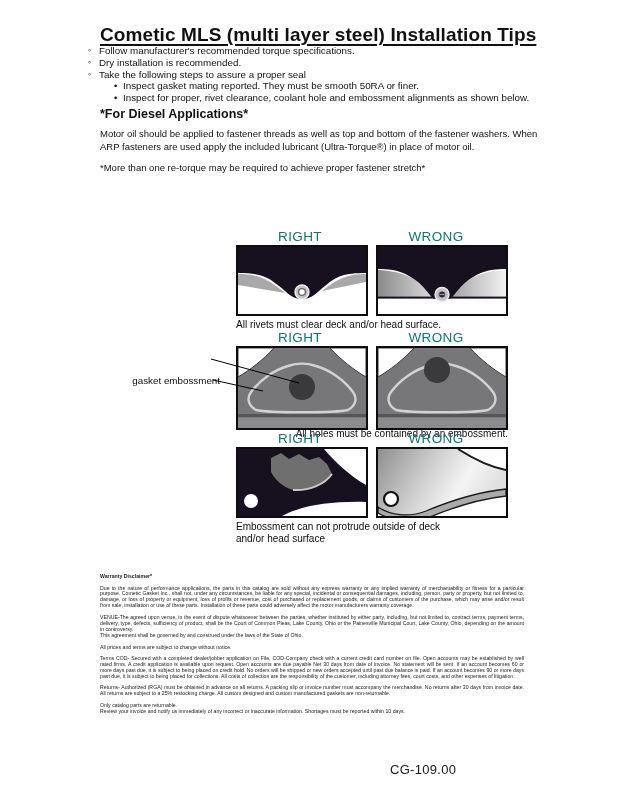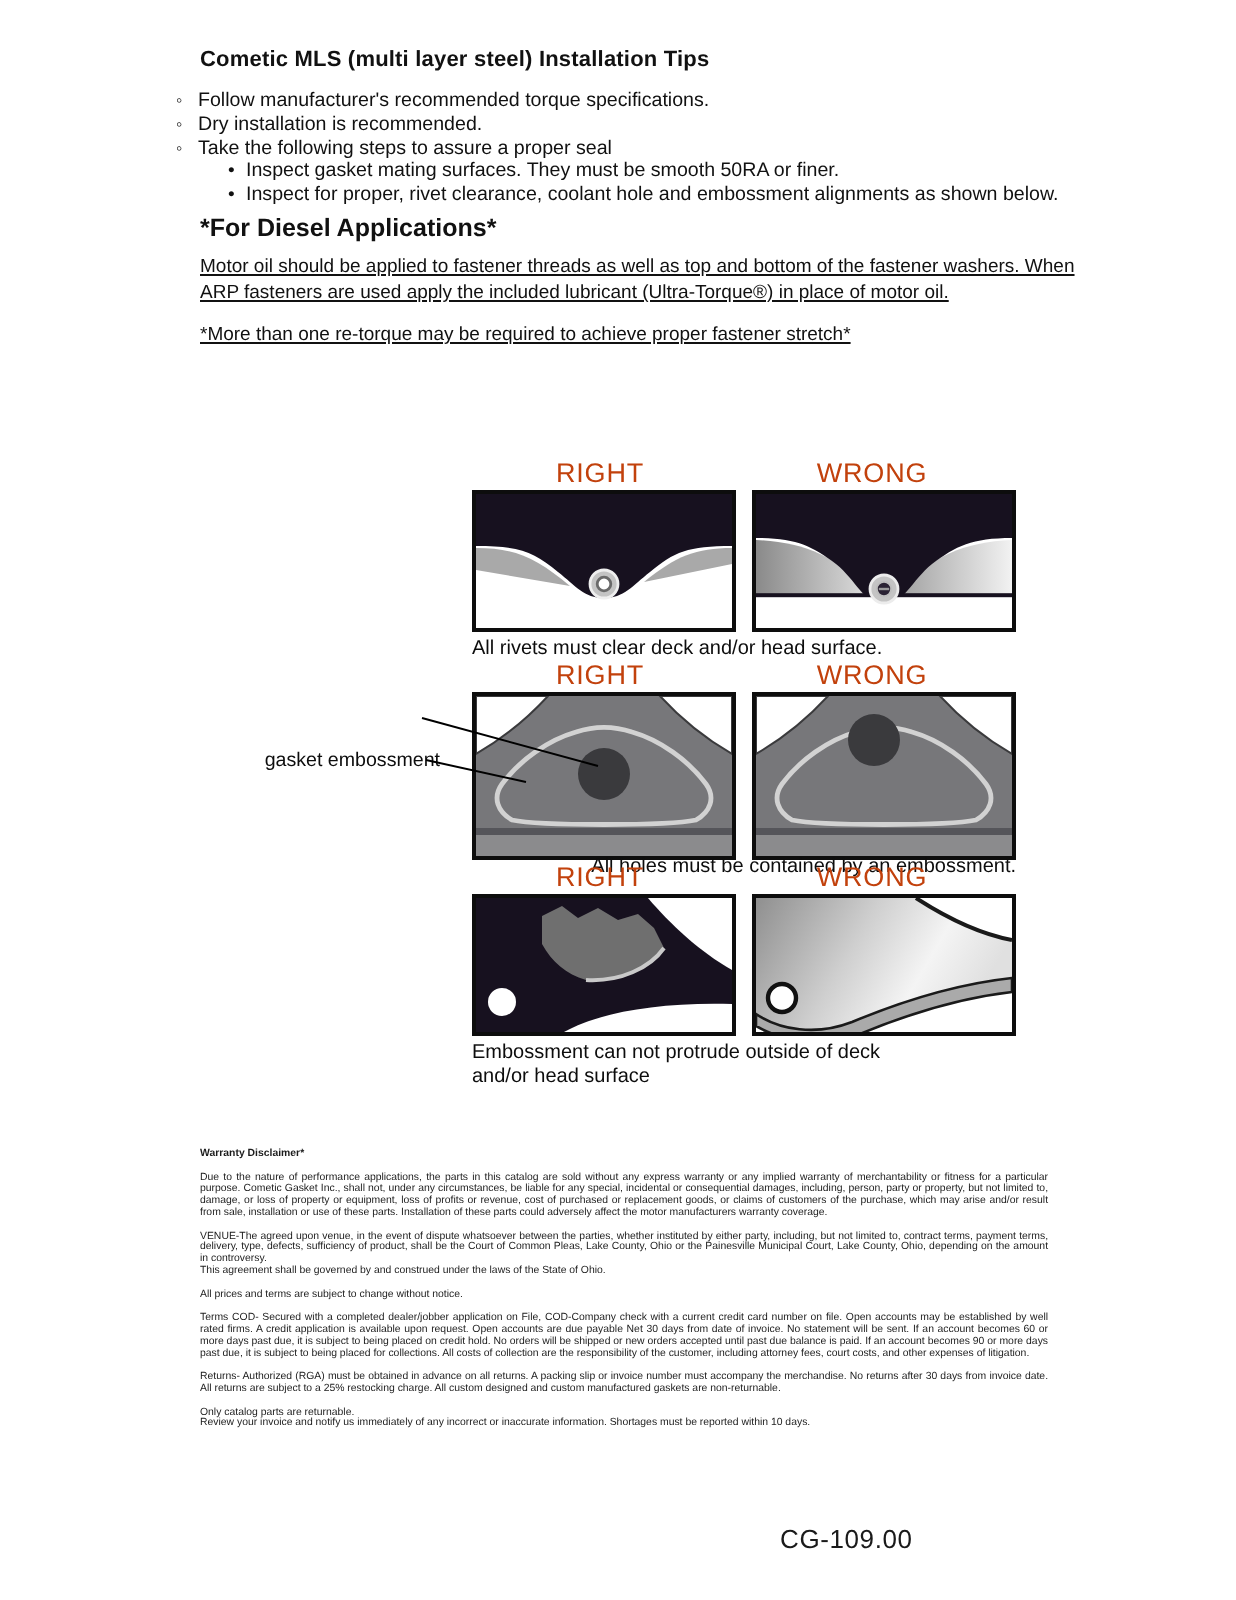--- a/index.html
+++ b/index.html
@@ -1,38 +1,38 @@
 <!DOCTYPE html>
 <html><head>
 <meta charset="utf-8">
 <style>
   html,body{margin:0;padding:0;background:#ffffff;}
   body{width:618px;height:800px;position:relative;overflow:hidden;
        font-family:"Liberation Sans","DejaVu Sans",sans-serif;color:#111;}
   .abs{position:absolute;}
 
   
-  #page-title{left:100px;top:24px;font-size:11px;font-weight:bold;
-    text-underline-offset:3px;text-decoration-thickness:1.5px;
+  #page-title{left:100px;top:24px;font-size:19px;font-weight:bold;
+    text-decoration:underline;text-underline-offset:3px;text-decoration-thickness:1.5px;
     letter-spacing:.1px;}
   #tips-list{left:88px;top:45px;width:460px;font-size:9.8px;line-height:11.8px;}
   .brow{display:flex;}
   .mk1{width:11px;font-size:9px;flex:0 0 11px;}
   .brow.sub{margin-left:26px;}
   .mk2{width:9px;font-size:9.5px;flex:0 0 9px;}
 
   
   #diesel{left:100px;top:107px;width:445px;}
   #diesel h2{margin:0 0 6px 0;font-size:12.5px;font-weight:bold;}
-  #diesel p{margin:0 0 8px 0;font-size:9.5px;line-height:13px;text-decoration:underline;}
+  #diesel p{margin:0 0 8px 0;font-size:9.5px;line-height:13px;}
 
   
   .dgm{width:268px;}
   .lblrow{display:flex;gap:8px;}
-  .lblrow .dlabel{width:128px;text-align:center;font-size:13.5px;letter-spacing:.4px;color:#c2410c;}
+  .lblrow .dlabel{width:128px;text-align:center;font-size:13.5px;letter-spacing:.4px;color:#0f766e;}
   .boxrow{display:flex;gap:8px;margin-top:1px;}
   .dbox{width:128px;border:2px solid #0d0d0d;line-height:0;background:#fff;}
   .dbox svg{display:block;}
   .dcap{font-size:10px;line-height:11.5px;margin-top:3px;color:#0d0d0d;}
   #diagram1{left:236px;top:229px;}
   #diagram3{left:236px;top:431px;}
   #diagram3 .dcap{width:220px;}
 
   
   #diagram2{left:100px;top:330px;width:404px;height:118px;}
@@ -66,21 +66,21 @@
   <div class="brow">
     <span class="mk1">◦</span>
     <span>Dry installation is recommended.</span>
   </div>
   <div class="brow">
     <span class="mk1">◦</span>
     <span>Take the following steps to assure a proper seal</span>
   </div>
   <div class="brow sub">
     <span class="mk2">•</span>
-    <span>Inspect gasket mating surfaces.  They must be smooth 50RA or finer.</span>
+    <span>Inspect gasket mating reported.  They must be smooth 50RA or finer.</span>
   </div>
   <div class="brow sub">
     <span class="mk2">•</span>
     <span>Inspect for proper, rivet clearance, coolant hole and embossment alignments as shown below.</span>
   </div>
 </div>
 
 <div class="abs" id="diesel">
   <h2>*For Diesel Applications*</h2>
   <p>Motor oil should be applied to fastener threads as well as top and bottom of the fastener washers. When ARP fasteners are used apply the included lubricant (Ultra-Torque®) in place of motor oil.</p>

